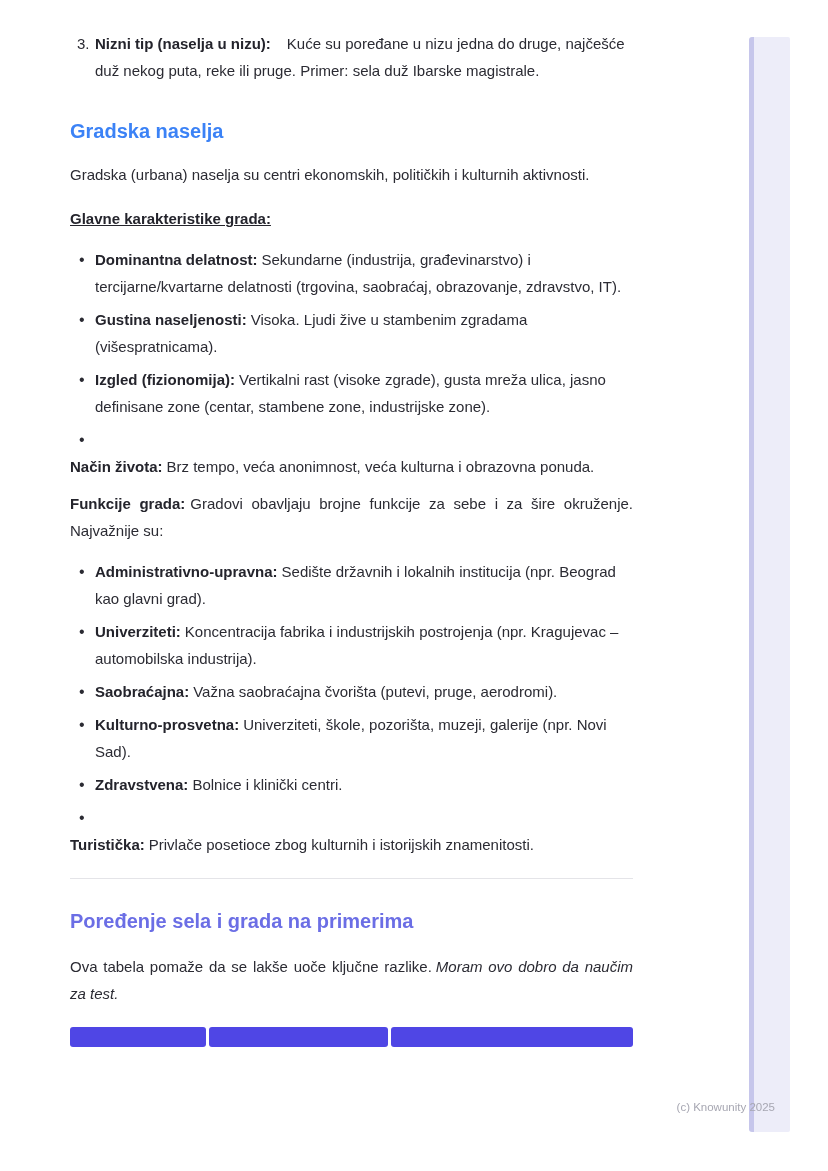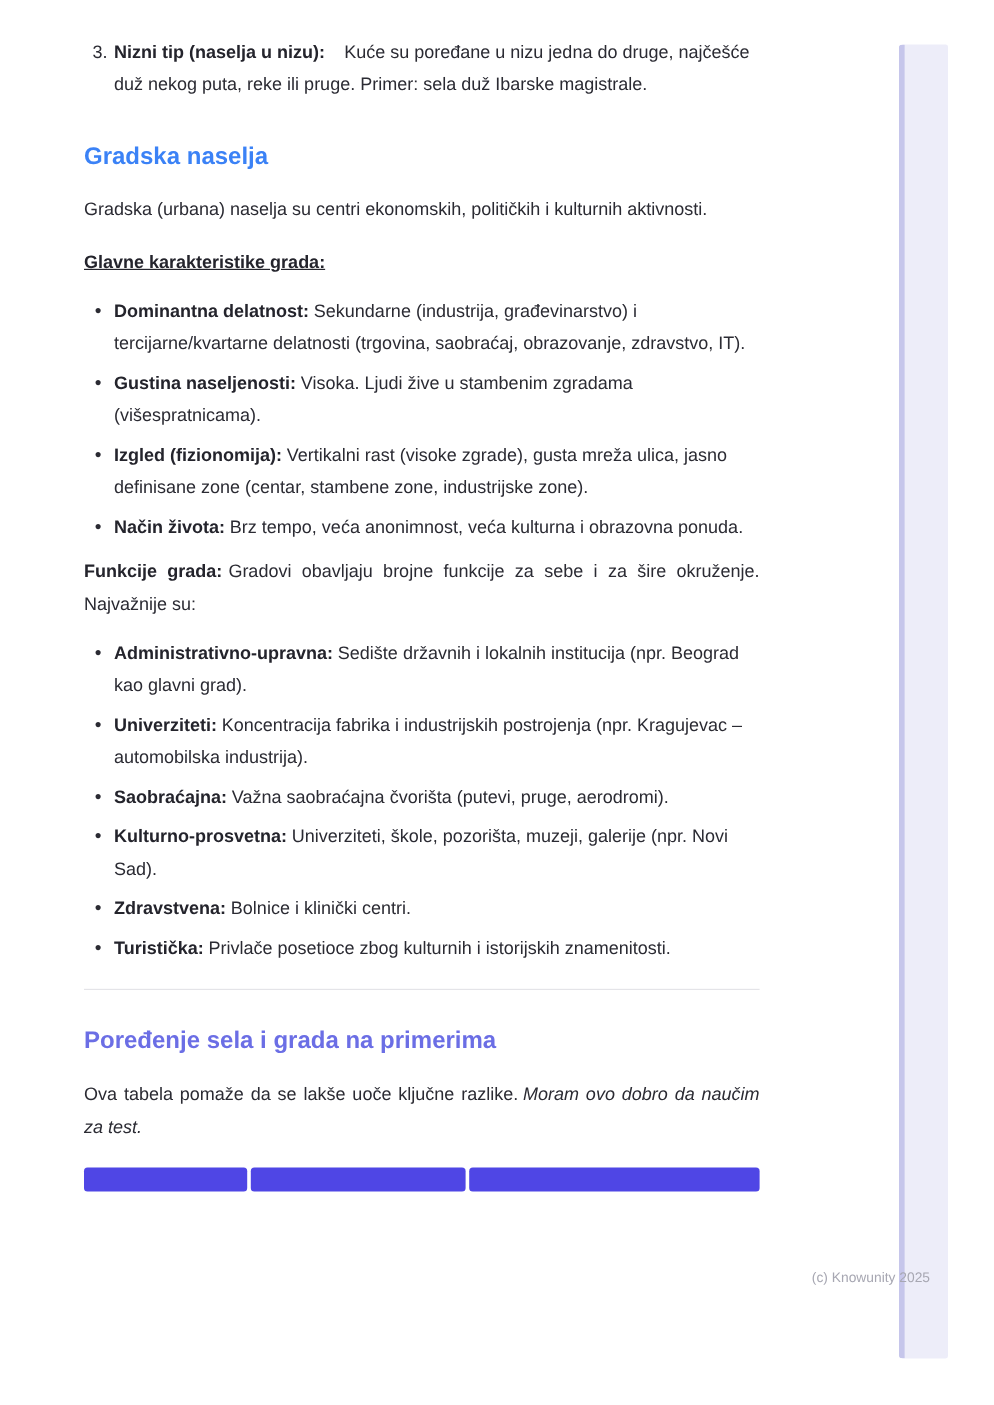--- a/index.html
+++ b/index.html
@@ -43,21 +43,21 @@
     color: #6b6ee5;
   }
   p.para { margin: 16px 0 0 0; }
   p.bold-label { margin: 17px 0 0 0; font-weight: 700; color: #24242c; text-decoration: underline; }
   p.justified { text-align: justify; }
   p.lead { margin: 10px 0 0 0; }
   p.lead strong { margin-right: 5px; }
   
   ul.blist { list-style: none; margin: 14px 0 0 0; padding: 0; }
   ul.blist li { display: flex; margin: 0 0 6px 0; }
-  ul.blist li:last-child { margin-bottom: 0; }
+  ul.blist li:last-child { margin-bottom: 0; flex-direction: column; }
   ul.blist .dot { flex: 0 0 25px; padding-left: 9px; box-sizing: border-box; }
   ul.blist .dot::before { content: "•"; font-size: 16px; }
   ul.blist p { margin: 0; flex: 1; }
   ul.blist strong { margin-right: 4px; }
   .note-italic { font-style: italic; margin-left: 4px; }
   hr.divider {
     margin: 20px 0 0 0;
     border: none;
     border-top: 1px solid #e4e4e8;
     height: 0;
@@ -83,21 +83,21 @@
     position: absolute;
     left: 749px; top: 37px;
     width: 41px; height: 1095px;
     background: #ededf9;
     border-left: 5px solid #c6c6eb;
     border-radius: 3px 2px 2px 3px;
     box-sizing: border-box;
   }
   .watermark {
     position: absolute;
-    left: 0; top: 1059px;
+    left: 0; top: 1101px;
     width: 775px;
     text-align: right;
     font-size: 11.5px;
     color: #a7a7b2;
     z-index: 5;
   }
 </style>
 </head>
 <body>
 

